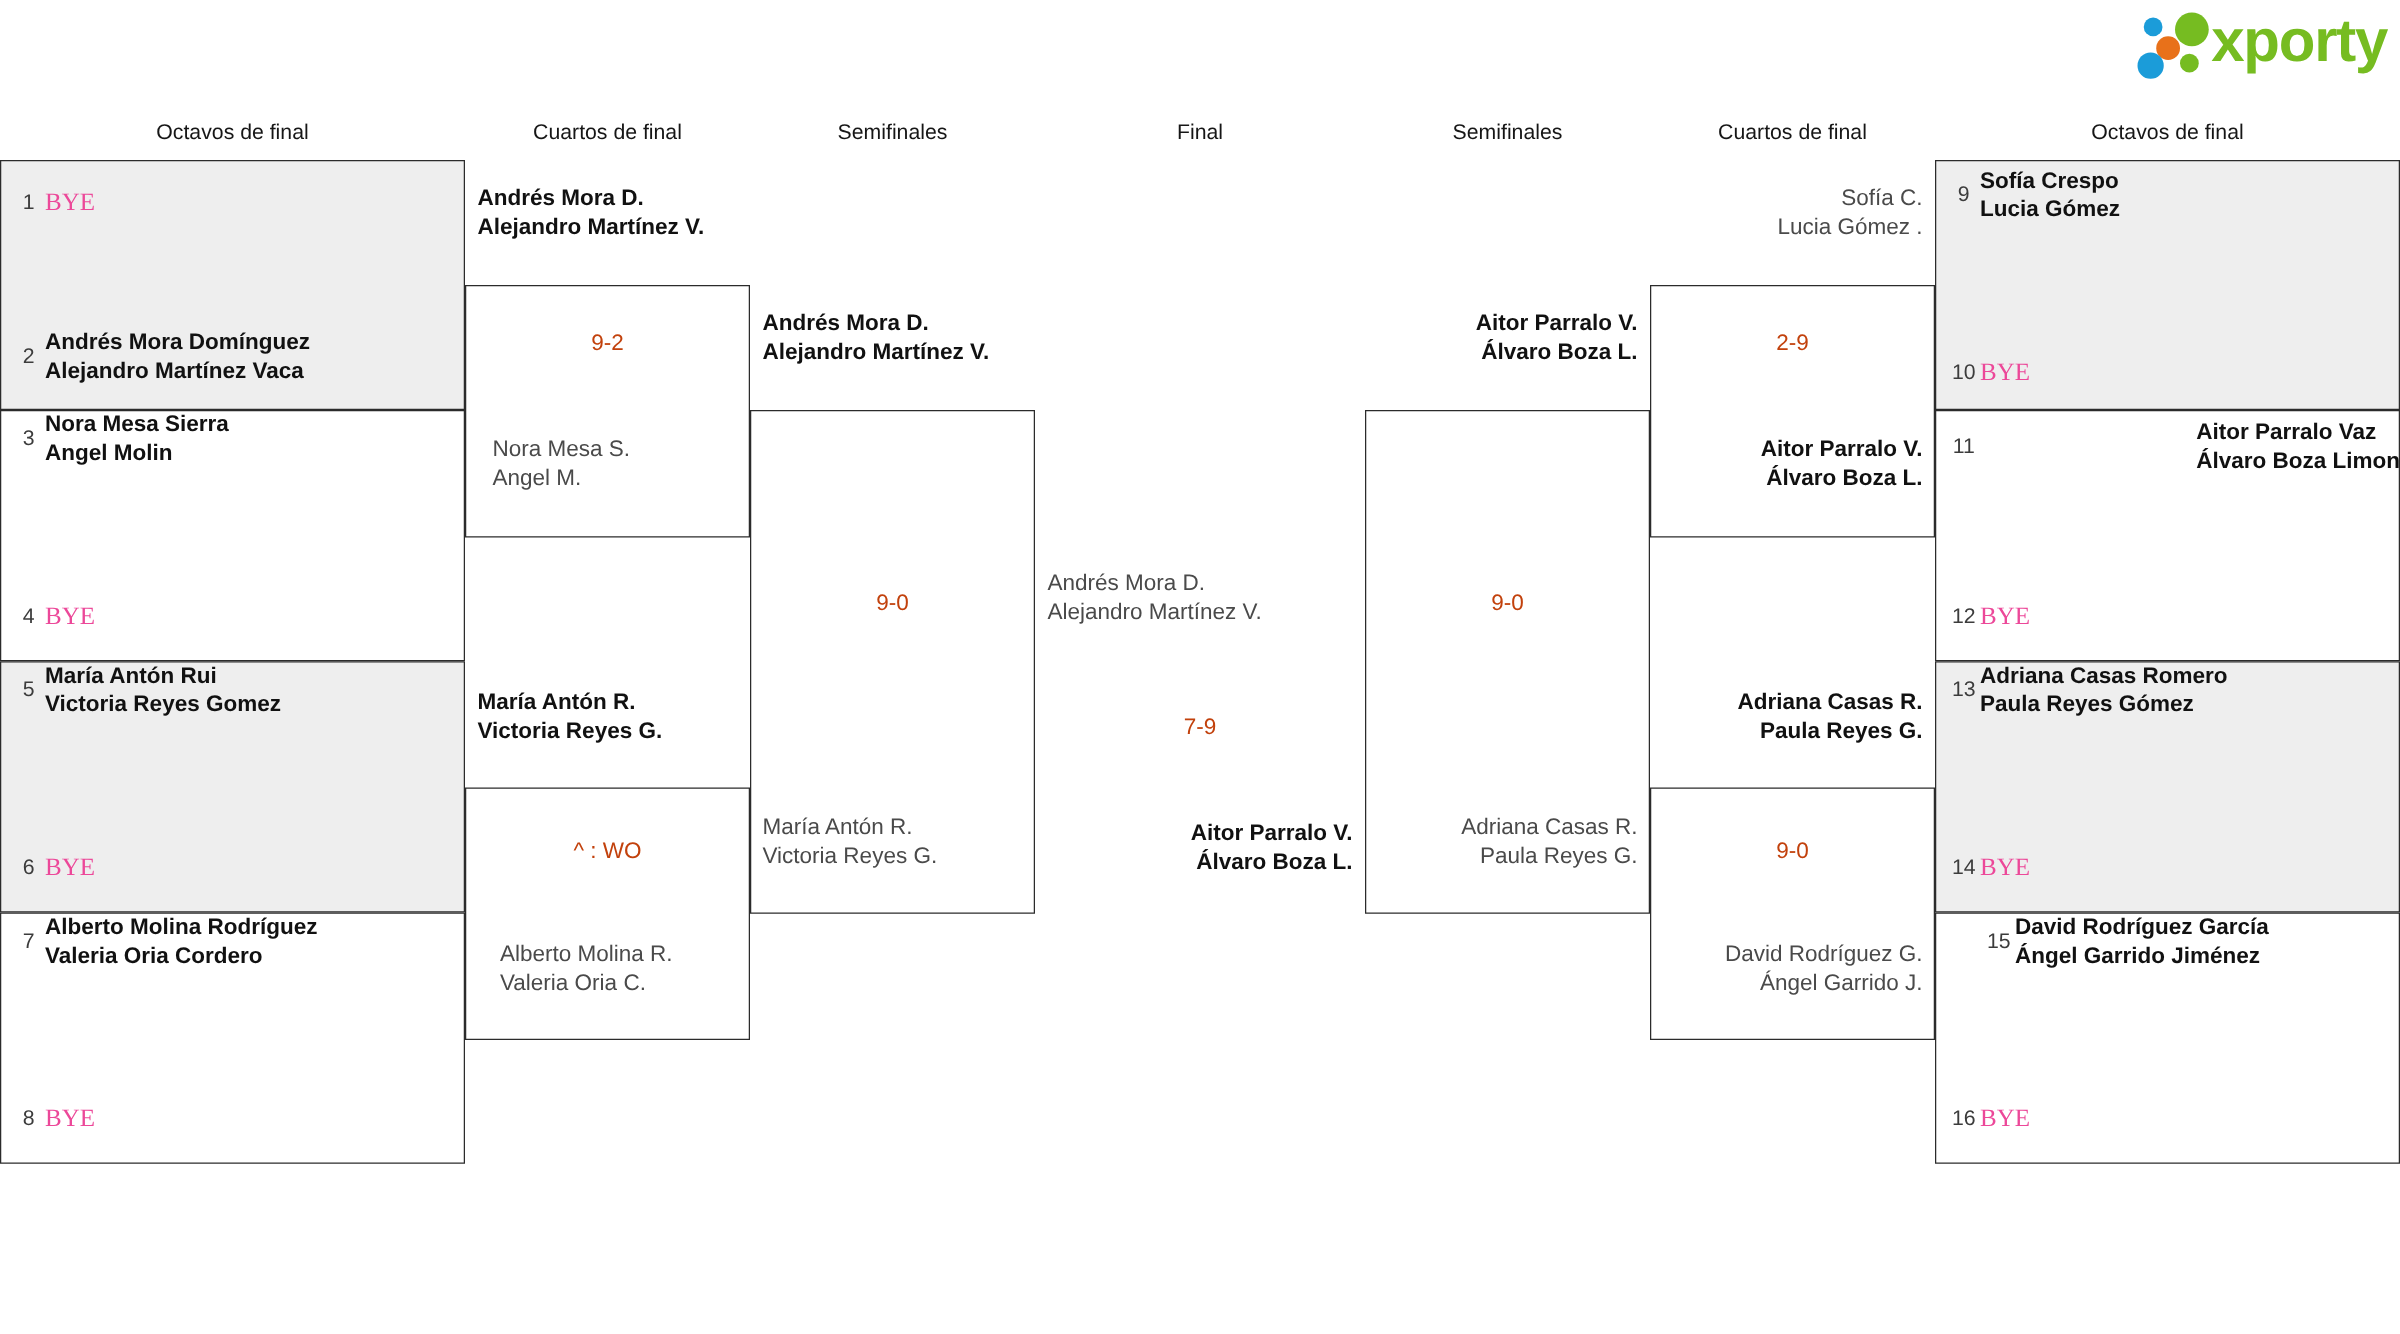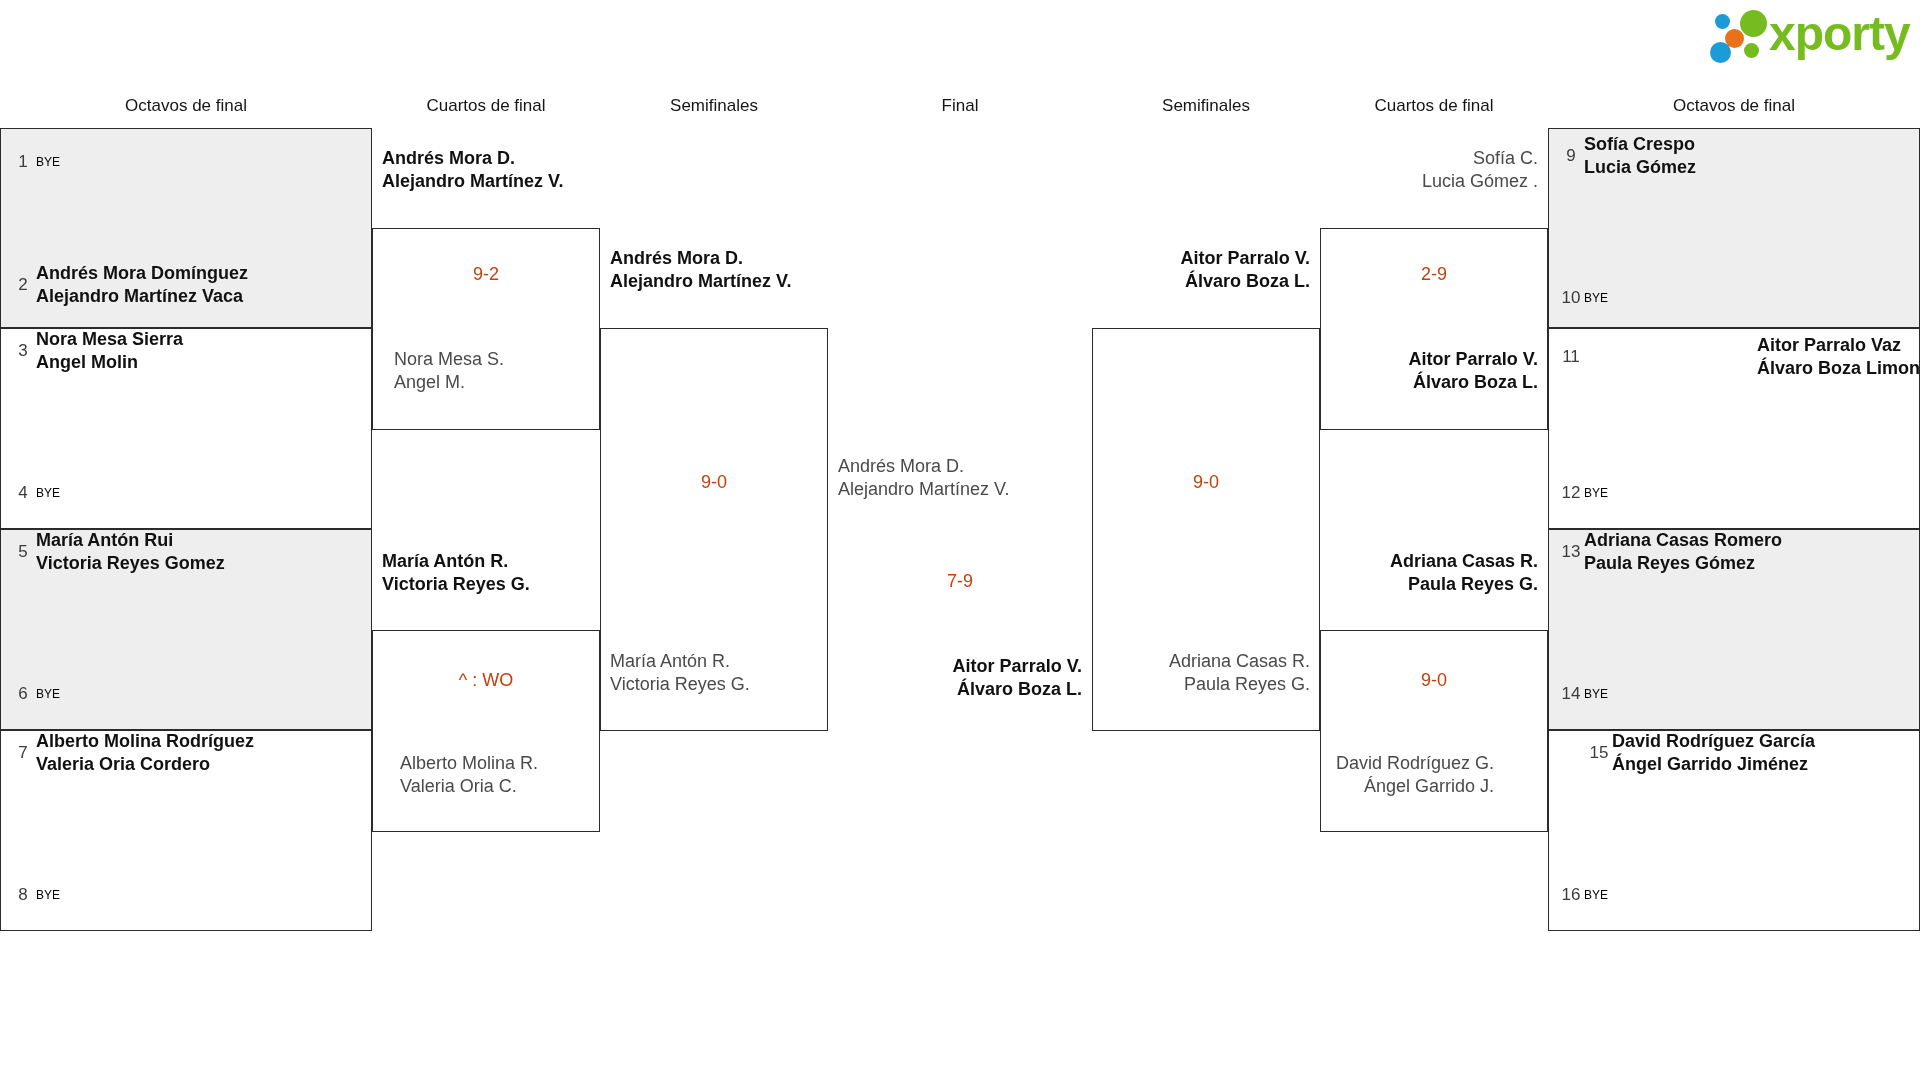--- a/index.html
+++ b/index.html
@@ -112,21 +112,21 @@
     justify-content: center;
     line-height: 23px;
   }
   .entry.right .names { text-align: right; }
   .name {
     font-size: 18px;
     white-space: nowrap;
   }
   .winner .name { font-weight: bold; color: #111111; }
   .loser  .name { font-weight: normal; color: #4a4a4a; }
-  .bye .name { font-weight: normal; color: #000000; font-size: 12px; }
+  .bye .name { font-weight: normal; color: #ec4899; font-size: 20px; font-family: Liberation Serif, serif; }
 
   
   .score {
     position: absolute;
     font-size: 18px;
     color: #c2410c;
     text-align: center;
     white-space: nowrap;
   }
 </style>
@@ -304,21 +304,21 @@
     <span class="name">Aitor Parralo V.</span>
     <span class="name">Álvaro Boza L.</span>
   </span>
 </div>
 <div class="entry right winner" style="left:1320px; top:550px; width:228px; height:46px;">
   <span class="names">
     <span class="name">Adriana Casas R.</span>
     <span class="name">Paula Reyes G.</span>
   </span>
 </div>
-<div class="entry right loser" style="left:1276px; top:752px; width:228px; height:46px;">
+<div class="entry right loser" style="left:1320px; top:752px; width:228px; height:46px;">
   <span class="names">
     <span class="name">David Rodríguez G.</span>
     <span class="name">Ángel Garrido J.</span>
   </span>
 </div>
 
 <div class="score" style="left:1320px; top:264px; width:228px;">2-9</div>
 <div class="score" style="left:1320px; top:670px; width:228px;">9-0</div>
 
 <div class="box shaded" style="left:1548px; top:128px; width:372px; height:200px;"></div>

